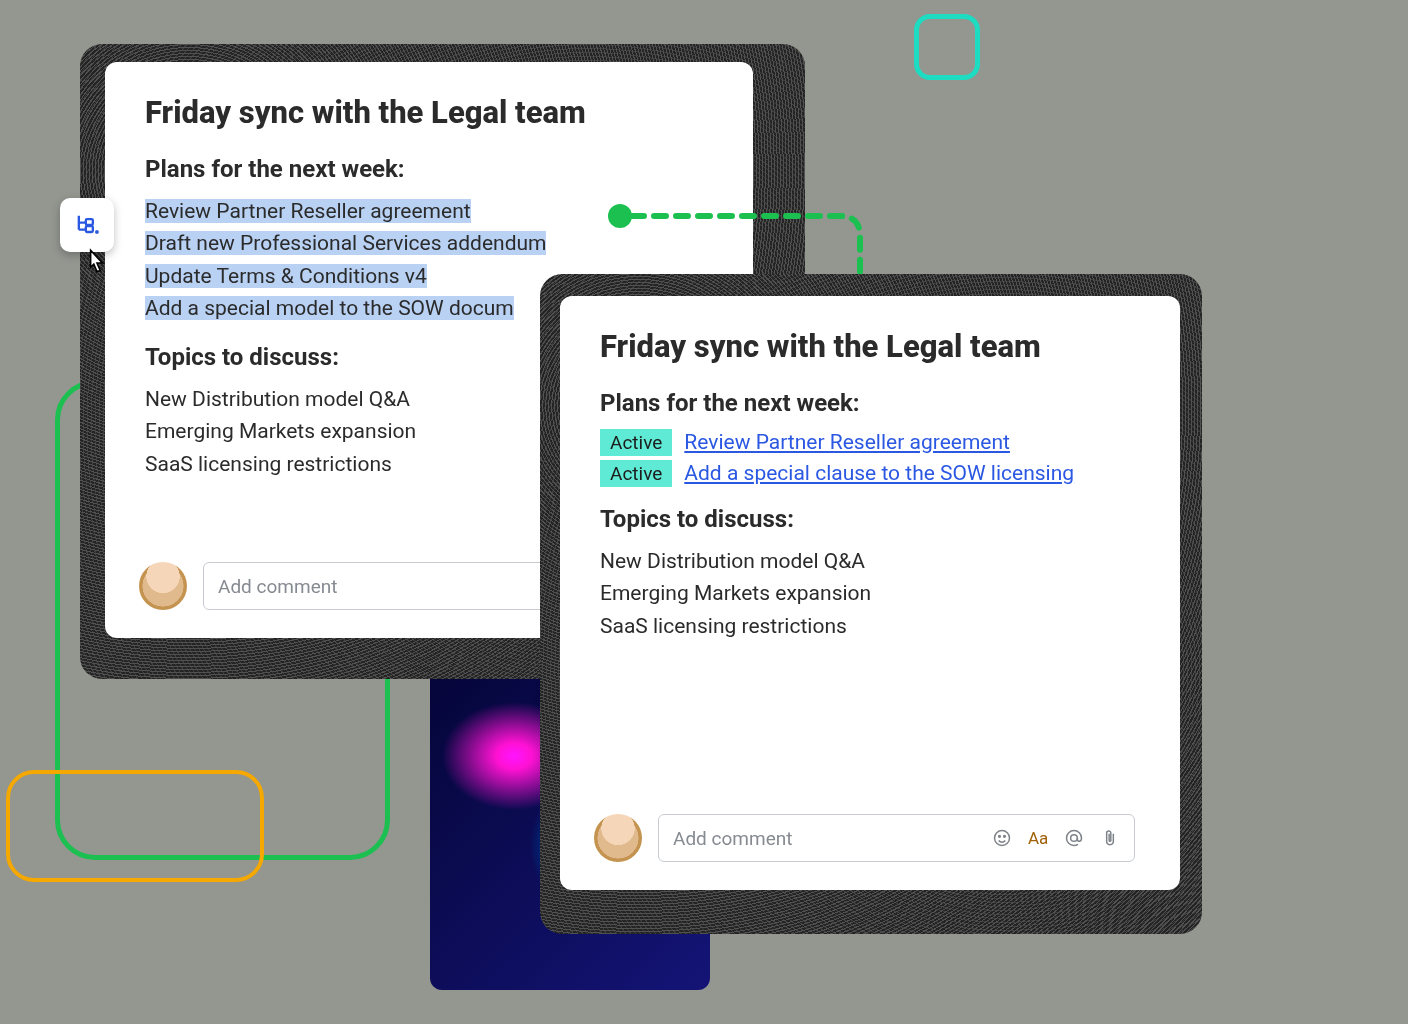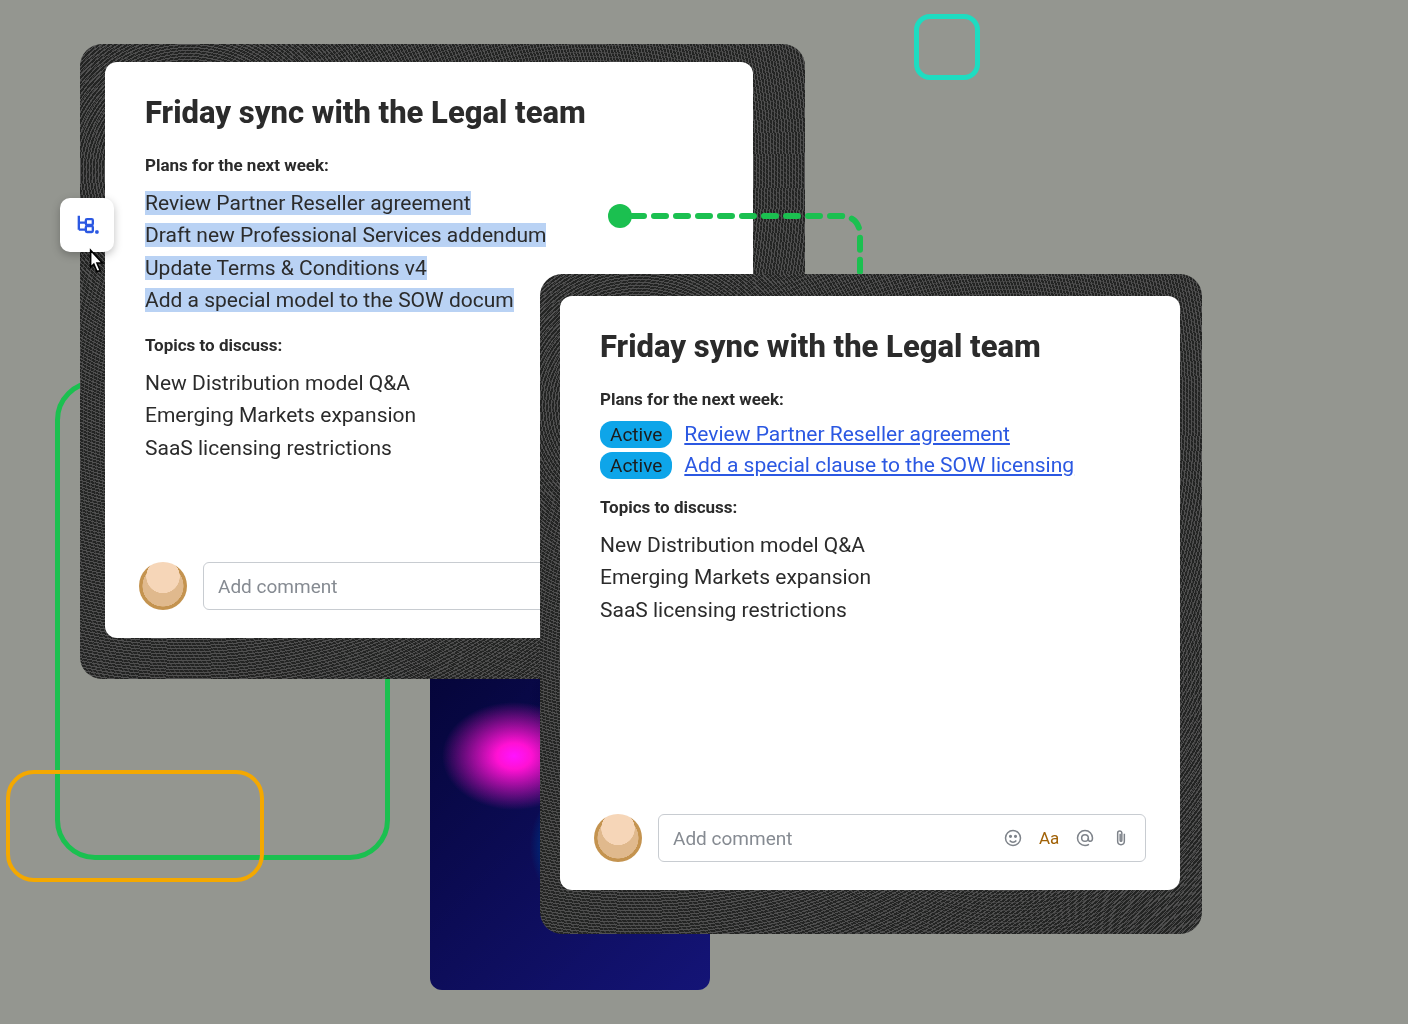--- a/index.html
+++ b/index.html
@@ -64,40 +64,40 @@
     position: absolute;
     background: #fff;
     border-radius: 12px;
     padding: 32px 40px 28px;
     color: #2b2b2b;
   }
   .card.one { top: 62px; left: 105px; width: 648px; height: 576px; }
   .card.two { top: 296px; left: 560px; width: 620px; height: 594px; }
 
   .card h1 { font-size: 31px; font-weight: 800; line-height:1.25; margin-bottom: 22px; }
-  .card h2 { font-size: 17px; font-weight: 700; margin-bottom: 12px; margin-top: 18px; }
+  .card h2 { font-size: 24px; font-weight: 700; margin-bottom: 12px; margin-top: 18px; }
   .line { font-size: 21px; line-height: 1.55; }
 
   .sel { background: #b9d2f4; }
 
   .status {
     display: inline-block;
-    background: #0ea5e9;
+    background: #5eead4;
     padding: 2px 10px;
-    border-radius: 12px;
+    border-radius: 0;
     font-size: 19px;
     margin-right: 8px;
     color:#1c1c1c;
   }
   .tasklink { color:#2b58e2; text-decoration: underline; font-size:21px; }
   .task-row{ margin-bottom:4px; }
 
   .comment-row {
     position:absolute;
-    left:34px; right:34px; bottom:28px;
+    left:34px; right:45px; bottom:28px;
     display:flex; align-items:center; gap:16px;
   }
   .avatar {
     width:48px; height:48px; border-radius:50%;
     background:
       radial-gradient(circle at 50% 30%, #f6d6b8 0 40%, transparent 41%),
       radial-gradient(circle at 50% 50%, #e0b98d 0 60%, transparent 61%),
       #c4934f;
   }
   .comment-box {

